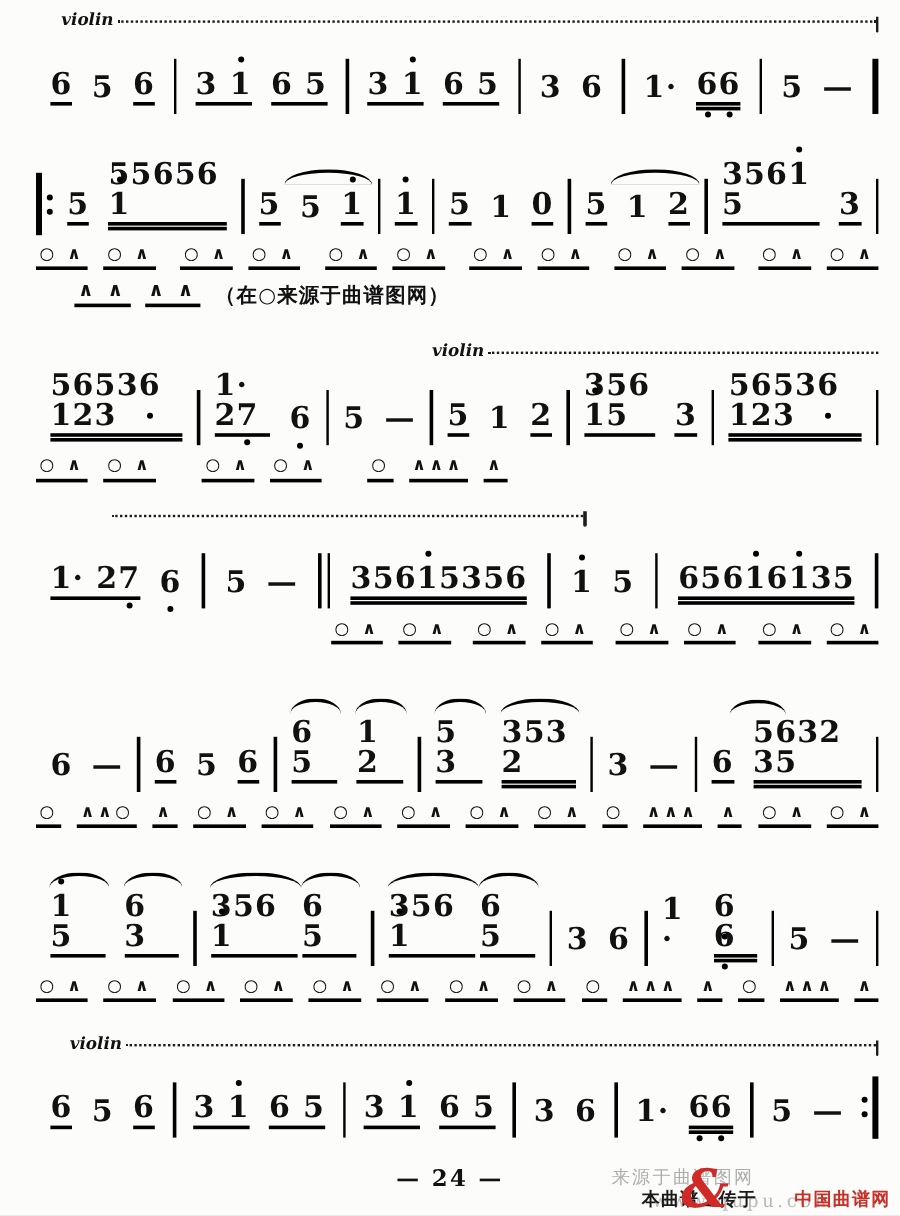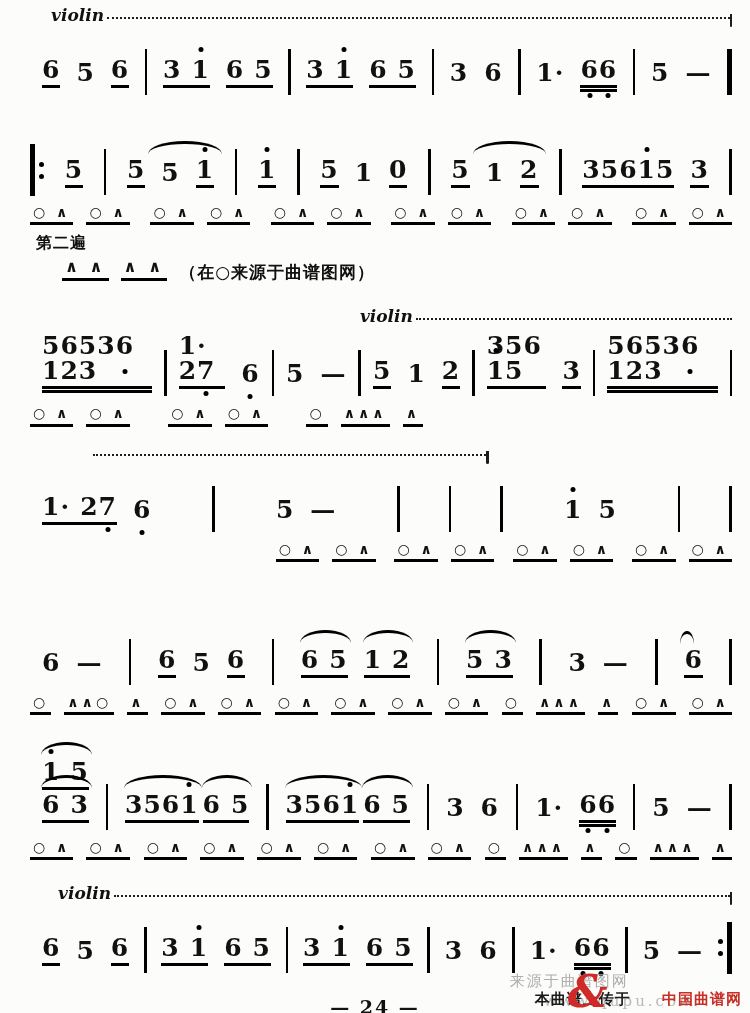--- a/index.html
+++ b/index.html
@@ -3,21 +3,21 @@
 <meta charset="utf-8">
 <style>
   html,body{margin:0;padding:0;background:#dcdcdc;}
   .page{position:relative;width:750px;height:1013px;margin:0 auto;background:#fcfcfb;
         overflow:hidden;font-family:"DejaVu Serif",serif;color:#111;}
   .score{padding:0 18px 0 30px;}
 
   
   .vrow{display:flex;align-items:flex-end;height:18px;}
   .vsp{flex:0 0 auto;}
-  .vlabel{font-style:italic;font-weight:bold;font-size:17px;line-height:1;padding-right:3px;}
+  .vlabel{font-style:italic;font-weight:bold;font-size:14px;line-height:1;padding-right:3px;}
   .dotline{border-bottom:2px dotted #1c1c1c;margin-bottom:5px;}
   .dotline.grow{flex:1;}
   .hook{width:2.5px;height:13px;background:#1c1c1c;margin-bottom:-3px;border-radius:0 0 3px 3px;}
 
   
   .nrow{display:flex;align-items:flex-end;justify-content:space-between;
         font-size:25px;font-weight:bold;padding-top:16px;height:48px;}
   .measure{display:flex;align-items:flex-end;position:relative;padding:0 4px;}
   .tok{margin:0 8px;position:relative;}
   .tok.tight{margin-left:-4px;}
@@ -120,20 +120,21 @@
         <div class="nrow">
           <span class="rep">
             <span class="rbar"></span>
             <span class="rdots">
               <i></i>
               <i></i>
             </span>
           </span>
           <span class="measure" style="display: flex;">
             <span class="tok"><span class="txt u1"><span class="ch">5</span></span></span>
+            <span class="tok"><span class="txt u2"><span class="ch">5</span><span class="ch">5</span><span class="ch">6</span><span class="ch">5</span><span class="ch">6</span><span class="ch">1<i class="d above"></i></span></span></span>
           </span>
           <span class="bar"></span>
           <span class="measure" style="display: flex;">
             <span class="mslur" style="left: 30%; width: 66%;"></span>
             <span class="tok"><span class="txt u1"><span class="ch">5</span></span></span>
             <span class="tok"><span class="txt"><span class="ch">5</span></span></span>
             <span class="tok"><span class="txt u1"><span class="ch">1<i class="d above"></i></span></span></span>
           </span>
           <span class="bar"></span>
           <span class="measure" style="display: flex;">
@@ -179,21 +180,20 @@
           <span class="agroup">
             <span class="au">○ ∧</span>
             <span class="au">○ ∧</span>
           </span>
           <span class="agroup">
             <span class="au">○ ∧</span>
             <span class="au">○ ∧</span>
           </span>
         </div>
         <div class="ntblock">
-          <div class="ntitle">第二遍</div>
           <div class="nline">
             <span class="au">∧ ∧</span>
             <span class="au">∧ ∧</span>
             <span class="ntext">（在○来源于曲谱图网）</span>
           </div>
         </div>
       </div>
       <div class="system" style="margin-top: 26px;">
         <div class="vrow">
           <span class="vsp" style="width: 47%;"></span>
@@ -258,26 +258,32 @@
             <span class="tok"><span class="txt u1"><span class="ch">1</span><span class="ch">·</span><span class="ch sp">&nbsp;</span><span class="ch">2</span><span class="ch">7<i class="d below"></i></span></span></span>
             <span class="tok"><span class="txt"><span class="ch">6<i class="d below"></i></span></span></span>
           </span>
           <span class="bar"></span>
           <span class="measure" style="display: flex;">
             <span class="tok"><span class="txt"><span class="ch">5</span></span></span>
             <span class="tok"><span class="txt"><span class="ch">—</span></span></span>
           </span>
           <span class="bar"></span>
           <span class="bar"></span>
+          <span class="measure" style="display: flex;">
+            <span class="tok"><span class="txt u2"><span class="ch">3</span><span class="ch">5</span><span class="ch">6</span><span class="ch">1<i class="d above"></i></span><span class="ch">5</span><span class="ch">3</span><span class="ch">5</span><span class="ch">6</span></span></span>
+          </span>
           <span class="bar"></span>
           <span class="measure" style="display: flex;">
             <span class="tok"><span class="txt"><span class="ch">1<i class="d above"></i></span></span></span>
             <span class="tok"><span class="txt"><span class="ch">5</span></span></span>
           </span>
           <span class="bar"></span>
+          <span class="measure" style="display: flex;">
+            <span class="tok"><span class="txt u2"><span class="ch">6</span><span class="ch">5</span><span class="ch">6</span><span class="ch">1<i class="d above"></i></span><span class="ch">6</span><span class="ch">1<i class="d above"></i></span><span class="ch">3</span><span class="ch">5</span></span></span>
+          </span>
           <span class="bar"></span>
         </div>
         <div class="arow" style="margin-left: 35%;">
           <span class="agroup">
             <span class="au">○ ∧</span>
             <span class="au">○ ∧</span>
           </span>
           <span class="agroup">
             <span class="au">○ ∧</span>
             <span class="au">○ ∧</span>
@@ -305,30 +311,32 @@
             <span class="tok"><span class="txt u1"><span class="ch">6</span></span></span>
           </span>
           <span class="bar"></span>
           <span class="measure" style="display: flex;">
             <span class="tok"><span class="slur"></span><span class="txt u1"><span class="ch">6</span><span class="ch sp">&nbsp;</span><span class="ch">5</span></span></span>
             <span class="tok"><span class="slur"></span><span class="txt u1"><span class="ch">1</span><span class="ch sp">&nbsp;</span><span class="ch">2</span></span></span>
           </span>
           <span class="bar"></span>
           <span class="measure" style="display: flex; align-items: center;">
             <span class="tok"><span class="slur"></span><span class="txt u1"><span class="ch">5</span><span class="ch sp">&nbsp;</span><span class="ch">3</span></span></span>
+            <span class="tok"><span class="slur"></span><span class="txt u2"><span class="ch">3</span><span class="ch">5</span><span class="ch">3</span><span class="ch">2</span></span></span>
           </span>
           <span class="bar"></span>
           <span class="measure" style="display: flex;">
             <span class="tok"><span class="txt"><span class="ch">3</span></span></span>
             <span class="tok"><span class="txt"><span class="ch">—</span></span></span>
           </span>
           <span class="bar"></span>
           <span class="measure" style="display: flex;">
             <span class="mslur" style="left: 18%; width: 32%;"></span>
             <span class="tok"><span class="txt u1"><span class="ch">6</span></span></span>
+            <span class="tok"><span class="txt u2"><span class="ch">5</span><span class="ch">6</span><span class="ch">3</span><span class="ch">2</span><span class="ch">3</span><span class="ch">5</span></span></span>
           </span>
           <span class="bar"></span>
         </div>
         <div class="arow">
           <span class="agroup">
             <span class="au">○</span>
             <span class="au">∧∧○</span>
             <span class="au">∧</span>
           </span>
           <span class="agroup">
@@ -349,21 +357,21 @@
             <span class="au">∧</span>
           </span>
           <span class="agroup">
             <span class="au">○ ∧</span>
             <span class="au">○ ∧</span>
           </span>
         </div>
       </div>
       <div class="system" style="margin-top: 44px;">
         <div class="nrow">
-          <span class="measure" style="display: flex; flex-direction: column;">
+          <span class="measure" style="display: flex;">
             <span class="tok"><span class="slur"></span><span class="txt u1"><span class="ch">1<i class="d above"></i></span><span class="ch sp">&nbsp;</span><span class="ch">5</span></span></span>
             <span class="tok"><span class="slur"></span><span class="txt u1"><span class="ch">6</span><span class="ch sp">&nbsp;</span><span class="ch">3</span></span></span>
           </span>
           <span class="bar"></span>
           <span class="measure" style="display: flex;">
             <span class="tok"><span class="slur"></span><span class="txt u1"><span class="ch">3</span><span class="ch">5</span><span class="ch">6</span><span class="ch">1<i class="d above"></i></span></span></span>
             <span class="tok tight"><span class="slur"></span><span class="txt u1"><span class="ch">6</span><span class="ch sp">&nbsp;</span><span class="ch">5</span></span></span>
           </span>
           <span class="bar"></span>
           <span class="measure" style="display: flex;">

